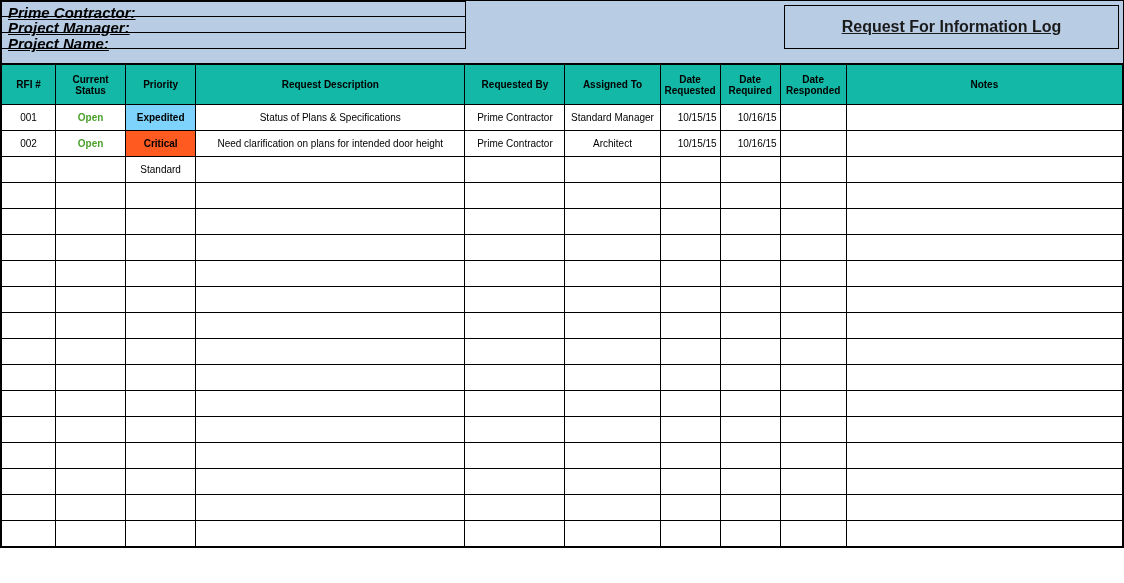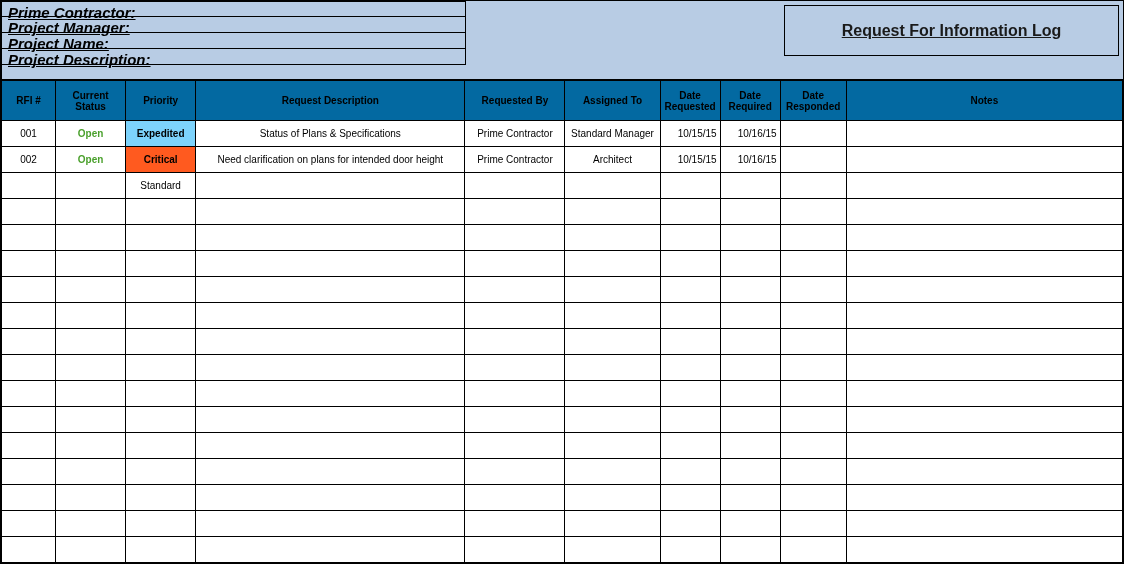--- a/index.html
+++ b/index.html
@@ -44,21 +44,21 @@
   .hdr-right {
     flex: 1;
     display: flex;
     align-items: flex-start;
     justify-content: flex-end;
     padding: 4px 4px 0 0;
   }
   .title-box {
     border: 1px solid #000;
     width: 335px;
-    height: 51px;
+    height: 44px;
     display: flex;
     align-items: center;
     justify-content: center;
     font-size: 16px;
     font-weight: bold;
     text-decoration: underline;
     color: #1a1a1a;
   }
   
   table {
@@ -68,21 +68,21 @@
   }
   th, td {
     border: 1px solid #000;
     padding: 2px 3px;
     height: 26px;
     vertical-align: middle;
     overflow: hidden;
     white-space: nowrap;
   }
   thead th {
-    background: #0369a1;
+    background: #14b8a6;
     font-weight: bold;
     font-size: 10px;
     text-align: center;
     white-space: normal;
     height: 40px;
   }
   col.c-rfi     { width: 54px; }
   col.c-status  { width: 70px; }
   col.c-prio    { width: 70px; }
   col.c-desc    { width: 269px; }
@@ -106,21 +106,20 @@
 </head>
 <body>
 
 <div class="sheet">
 
   <div class="hdr">
     <div class="hdr-left">
       <div class="field">Prime Contractor:</div>
       <div class="field">Project Manager:</div>
       <div class="field">Project Name:</div>
-      <div class="field">Project Description:</div>
       <div class="spacer"></div>
     </div>
     <div class="hdr-right">
       <div class="title-box">Request For Information Log</div>
     </div>
   </div>
 
   <table>
     <colgroup>
       <col class="c-rfi">

